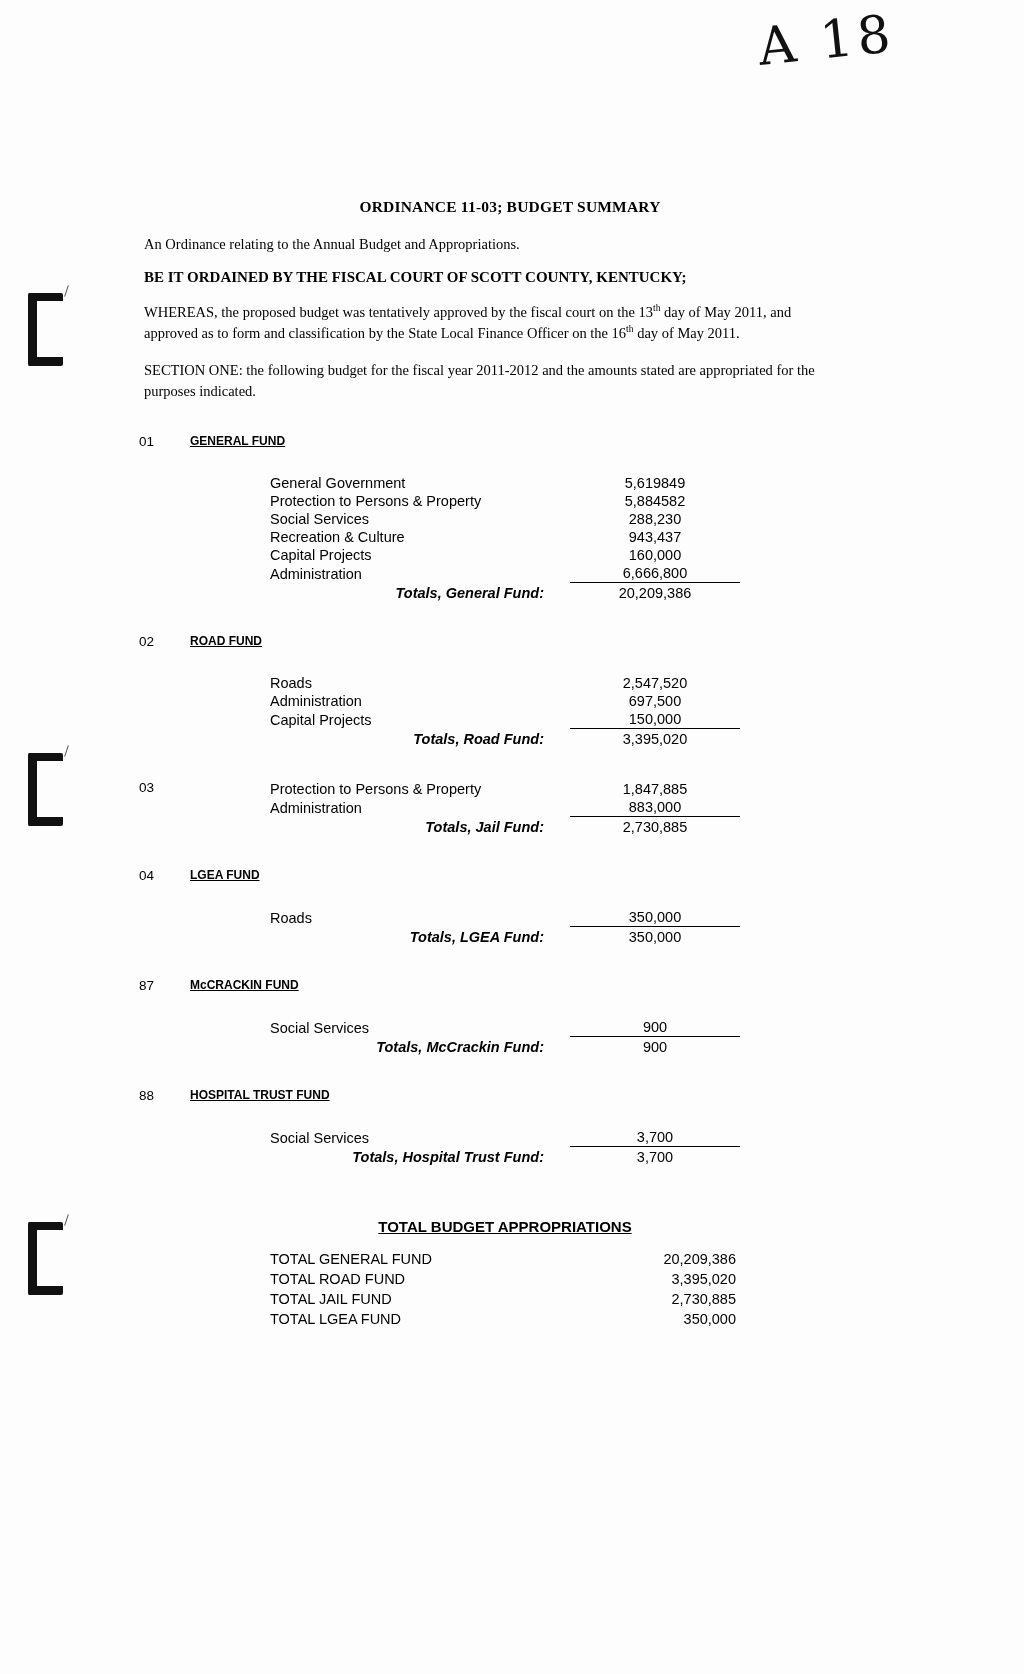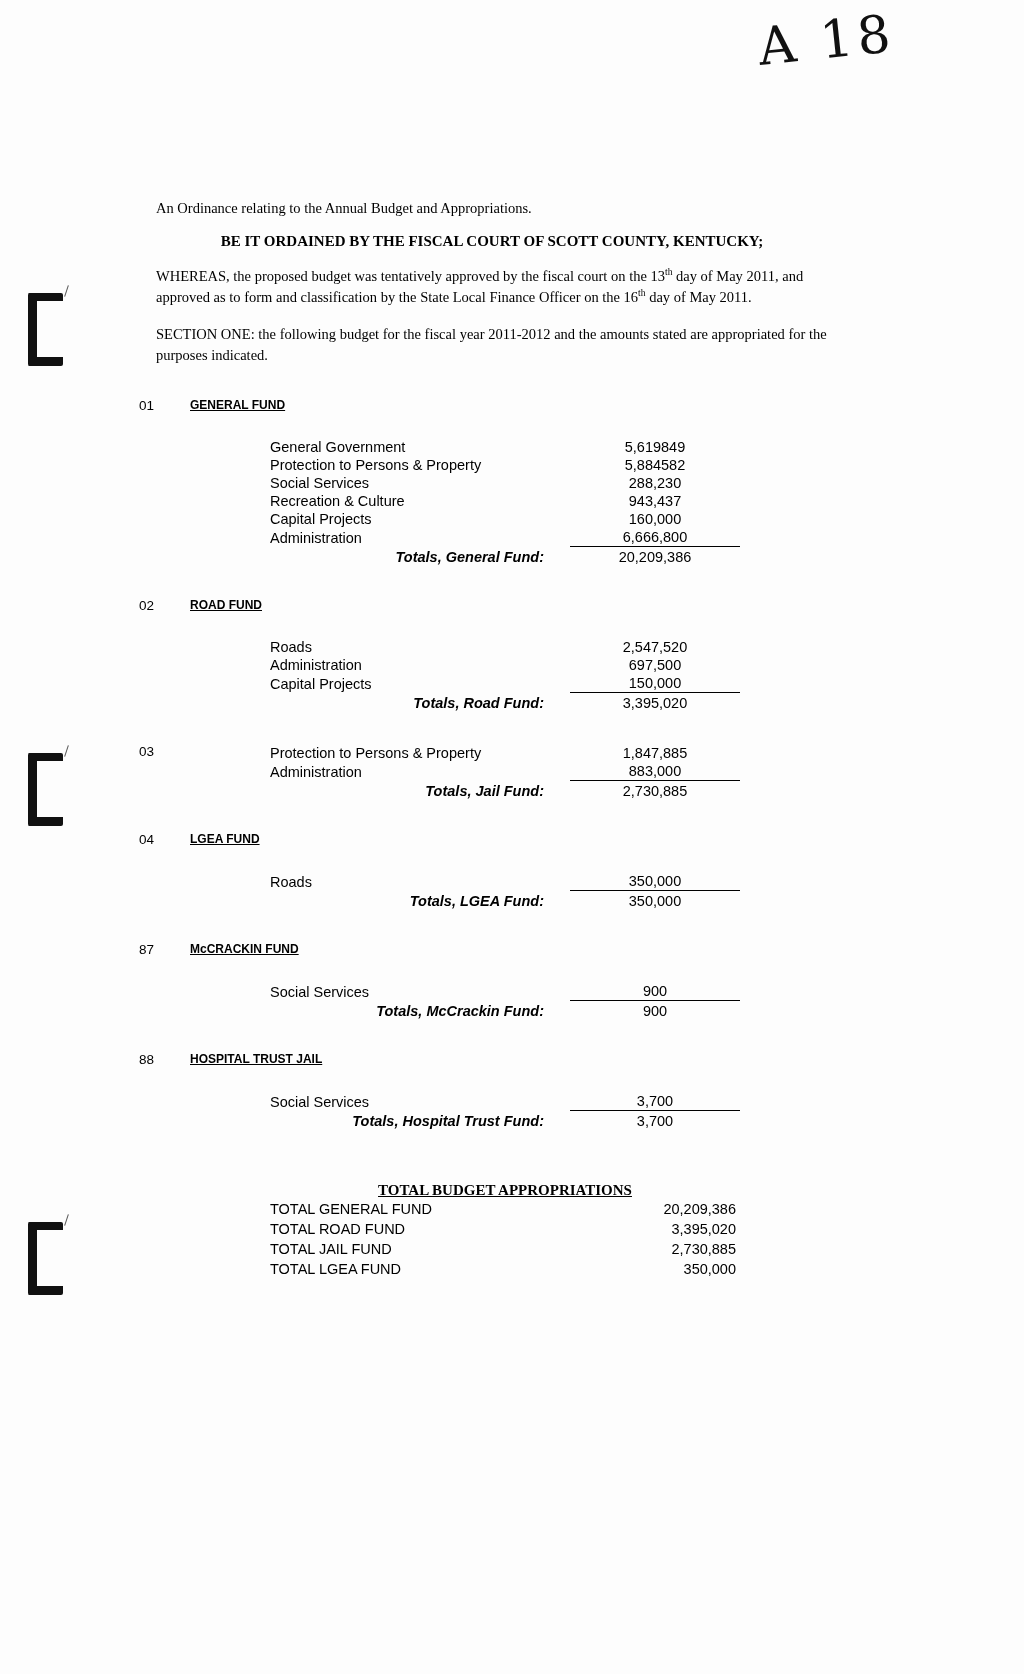--- a/index.html
+++ b/index.html
@@ -72,33 +72,32 @@
   .doc-title {
     text-align: center;
     font-weight: bold;
     font-size: 15.5px;
     letter-spacing: 0.2px;
     margin: 0 0 18px 0;
     padding-left: 40px;
   }
 
   p.para {
-    margin: 0 0 16px 12px;
+    margin: 0 0 16px 0;
     font-size: 14.5px;
     line-height: 1.45;
     padding-left: 4px;
   }
   p.para.tight { margin-bottom: 14px; }
 
   .bold-line {
     font-weight: bold;
     font-size: 15px;
     margin: 0 0 16px 0;
     padding-left: 4px;
-    text-align: center;
   }
 
   sup {
     font-size: 9.5px;
     vertical-align: super;
   }
 
   
   .fund {
     position: relative;
@@ -150,25 +149,26 @@
     padding-right: 26px;
   }
   tr.total td.amount { padding-top: 2px; }
 
   
   .totals-block {
     margin-top: 52px;
   }
   .totals-heading {
     text-align: center;
-    font-family: Liberation Serif, serif;
+    font-family: Liberation Sans, sans-serif;
     font-weight: bold;
     font-size: 15px;
     text-decoration: underline;
     padding-left: 30px;
+    margin-bottom: 14px;
   }
   table.totals-table {
     border-collapse: collapse;
     margin-left: 130px;
     width: 470px;
     font-family: "Liberation Sans", sans-serif;
     font-size: 14.5px;
   }
   table.totals-table td { padding: 2px 0; vertical-align: bottom; }
   table.totals-table td.amount { text-align: right; padding-right: 4px; width: 170px; }
@@ -179,20 +179,21 @@
 <div class="page">
 
   <div class="handwriting">A 18</div>
 
   <div class="clip clip1"></div>
   <div class="clip clip2"></div>
   <div class="clip clip3"></div>
 
   <div class="content">
 
+    <div class="doc-title">ORDINANCE 11-03; BUDGET SUMMARY</div>
 
     <p class="para tight">An Ordinance relating to the Annual Budget and Appropriations.</p>
 
     <div class="bold-line">BE IT ORDAINED BY THE FISCAL COURT OF SCOTT COUNTY, KENTUCKY;</div>
 
     <p class="para"><span>WHEREAS, the proposed budget was tentatively approved by the fiscal court on the 13</span><sup>th</sup><span> day of May 2011, and approved as to form and classification by the State Local Finance Officer on the 16</span><sup>th</sup><span> day of May 2011.</span></p>
 
     <p class="para">SECTION ONE: the following budget for the fiscal year 2011-2012 and the amounts stated are appropriated for the purposes indicated.</p>
 
     <div id="funds-container">
@@ -302,21 +303,21 @@
               </tr>
               <tr class="total">
                 <td class="label">Totals,  McCrackin Fund:</td>
                 <td class="amount">900</td>
               </tr>
             </tbody>
           </table>
         </div>
         <div class="fund">
           <div class="fund-code">88</div>
-          <div class="fund-heading">HOSPITAL TRUST JAIL</div>
+          <div class="fund-heading">HOSPITAL TRUST FUND</div>
           <table class="fund-table">
             <tbody>
               <tr class="underlined">
                 <td class="label">Social Services</td>
                 <td class="amount">3,700</td>
               </tr>
               <tr class="total">
                 <td class="label">Totals,  Hospital Trust Fund:</td>
                 <td class="amount">3,700</td>
               </tr>

